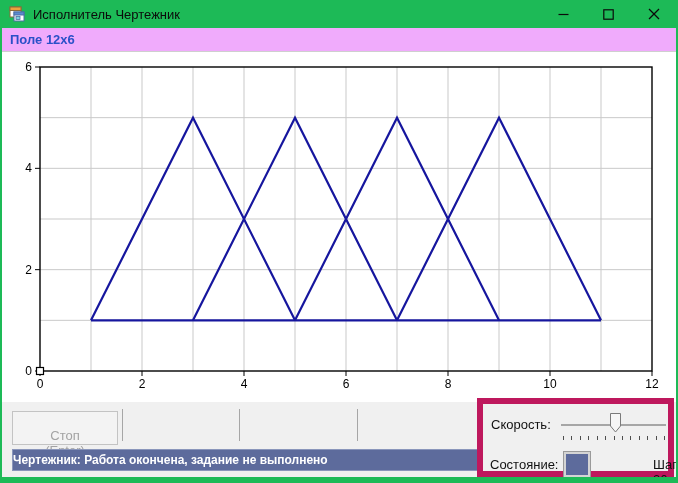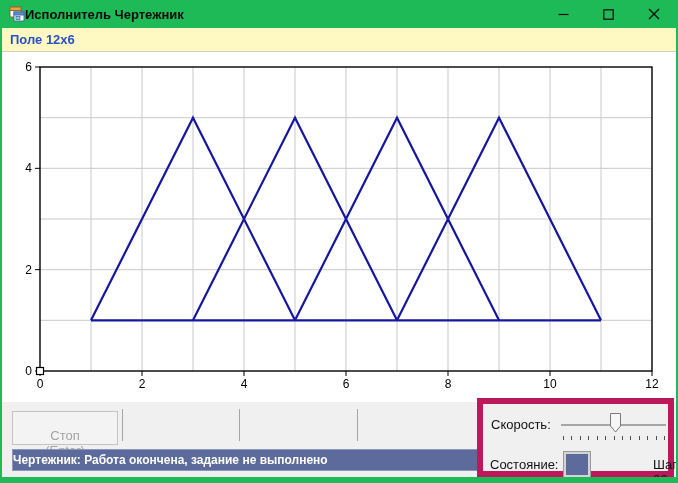--- a/index.html
+++ b/index.html
@@ -7,24 +7,24 @@
   #window{
     position:relative;width:678px;height:483px;overflow:hidden;
     background:#f0f0f0;border-left:2px solid var(--green);border-right:2px solid var(--green);
   }
   :root{
     --green:#1dba57; --slate:#5d6b9c; --fieldblue:#2b50c8; --line:#16169e;
     --grid:#c9c9c9; --panel:#f0f0f0;
   }
   #titlebar{position:absolute;left:0;top:0;width:100%;height:28px;background:var(--green);display:flex;align-items:center;}
   #app-icon{width:16px;height:16px;margin-left:7px;flex:0 0 auto;}
-  #title-text{font-size:13px;color:#0b0b0b;font-weight:bold;}
+  #title-text{margin-left:8px;font-size:13px;color:#0b0b0b;}
   #caption-buttons{position:absolute;right:0;top:0;height:28px;display:flex;}
   .capbtn{width:45px;height:28px;display:flex;align-items:center;justify-content:center;}
-  #field-strip{position:absolute;left:0;top:28px;width:674px;height:24px;background:#fef9c3;border-bottom:1px solid #cfcfcf;display:flex;align-items:center;}
+  #field-strip{position:absolute;left:0;top:28px;width:674px;height:24px;background:#f0abfc;border-bottom:1px solid #cfcfcf;display:flex;align-items:center;}
   #field-label{font-size:13px;font-weight:bold;color:var(--fieldblue);margin-left:8px;}
   #chart-wrap{position:absolute;left:0;top:52px;width:674px;height:350px;background:#ffffff;}
   #chart-svg{position:absolute;left:0;top:0;}
   #control-panel{position:absolute;left:0;top:402px;width:674px;height:75px;background:var(--panel);}
   .btn{
     position:absolute;top:9px;width:106px;height:27px;background:#f3f3f3;
     border:1px solid #4a4a4a;font-size:13px;color:#000;padding:16px;
   }
   .btn.disabled{border-color:#c3c3c3;color:#a3a3a3;}
   .btn-sep{position:absolute;top:7px;width:1px;height:32px;background:#a6a6a6;}

